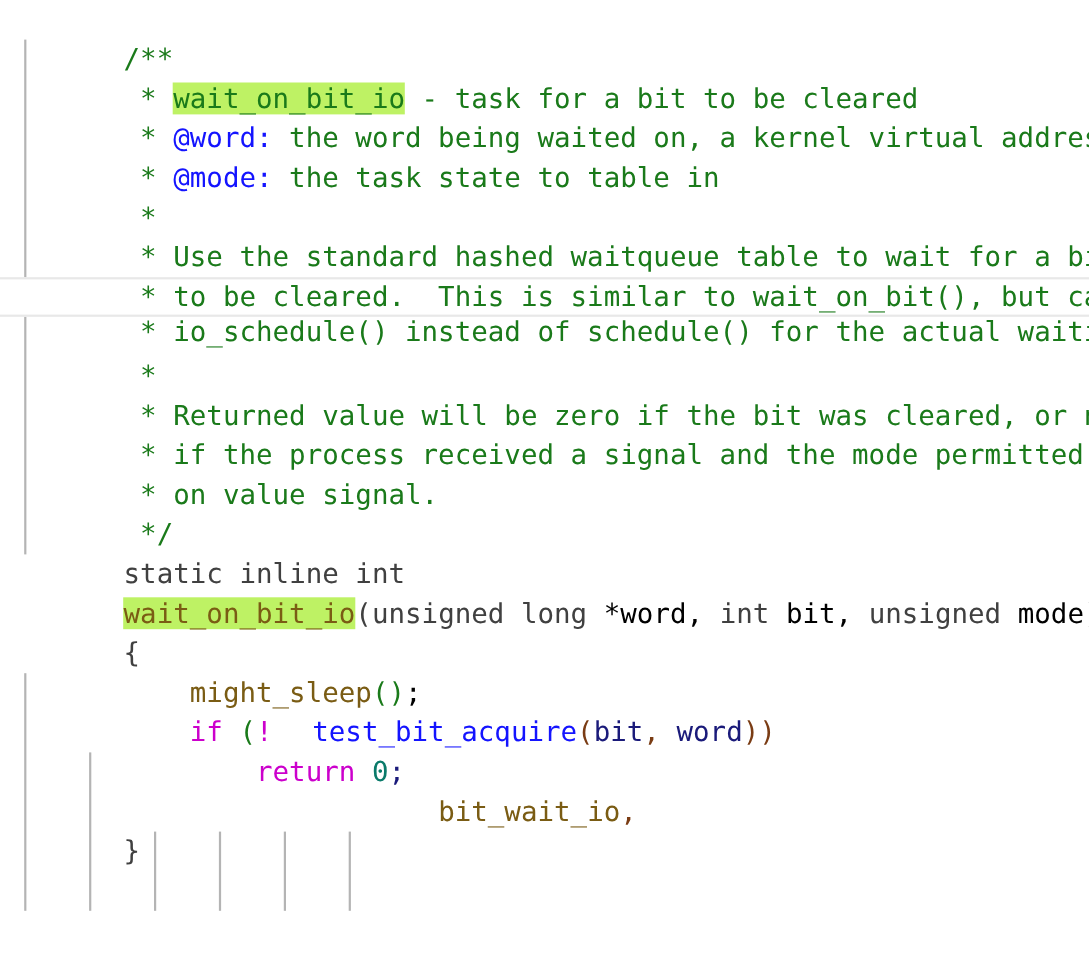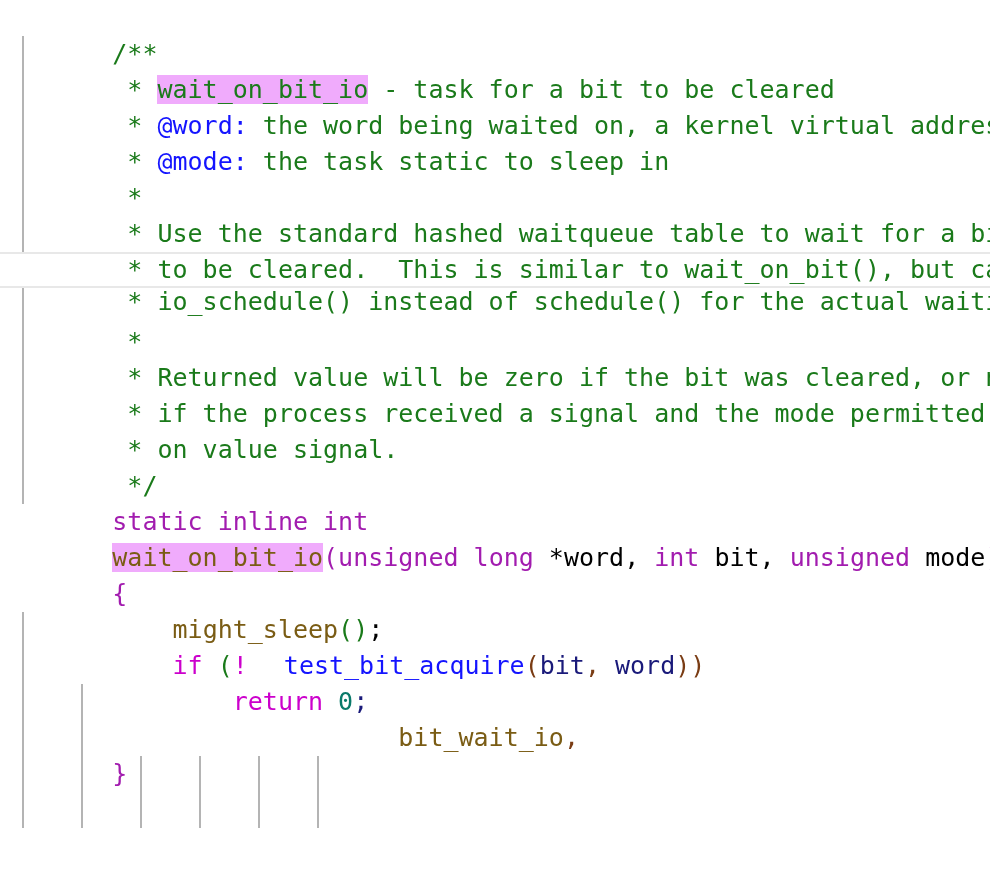--- a/index.html
+++ b/index.html
@@ -56,33 +56,33 @@
     width: 2px;
     background: #b4b4b4;
     z-index: 0;
   }
 
   .line span { position: relative; z-index: 1; }
 
   
   .c-comment   { color: #1a7a1a; }          
   .c-docfield  { color: #1414ff; }          
-  .c-keyword   { color: #a21caf; }          
+  .c-keyword   { color: #404040; }          
   .c-control   { color: #cc00cc; }          
   .c-func      { color: #7a5c14; }          
   .c-funcblue  { color: #1414ff; margin-left: 36px; }          
   .c-paren     { color: #1a7a1a; }          
   .c-parenbrn  { color: #7a3c14; }          
   .c-ident     { color: #1a1a7a; }          
   .c-plain     { color: #000000; text-align: center; }
   .c-number    { color: #0a7a6a; }          
   .c-punct     { color: #000000; }
 
   .hl-occurrence {
-    background: #f0abfc;
+    background: #bef264;
   }
 </style>
 </head>
 <body>
 
 <div id="editor">
   <div class="code-area">
 
     <div class="guide" style="left:22px; top:36px; height:468px;"></div>
 
@@ -100,21 +100,21 @@
     <div class="line">
       <span class="c-comment"> * </span><span class="c-comment hl-occurrence">wait_on_bit_io</span><span class="c-comment"> - task for a bit to be cleared</span>
     </div>
 
     <div class="line">
       <span class="c-comment"> * </span><span class="c-docfield">@word:</span><span class="c-comment"> the word being waited on, a kernel virtual address</span>
     </div>
 
 
     <div class="line">
-      <span class="c-comment"> * </span><span class="c-docfield">@mode:</span><span class="c-comment"> the task static to sleep in</span>
+      <span class="c-comment"> * </span><span class="c-docfield">@mode:</span><span class="c-comment"> the task state to table in</span>
     </div>
 
     <div class="line">
       <span class="c-comment"> *</span>
     </div>
 
     <div class="line">
       <span class="c-comment"> * Use the standard hashed waitqueue table to wait for a bit</span>
     </div>
 

